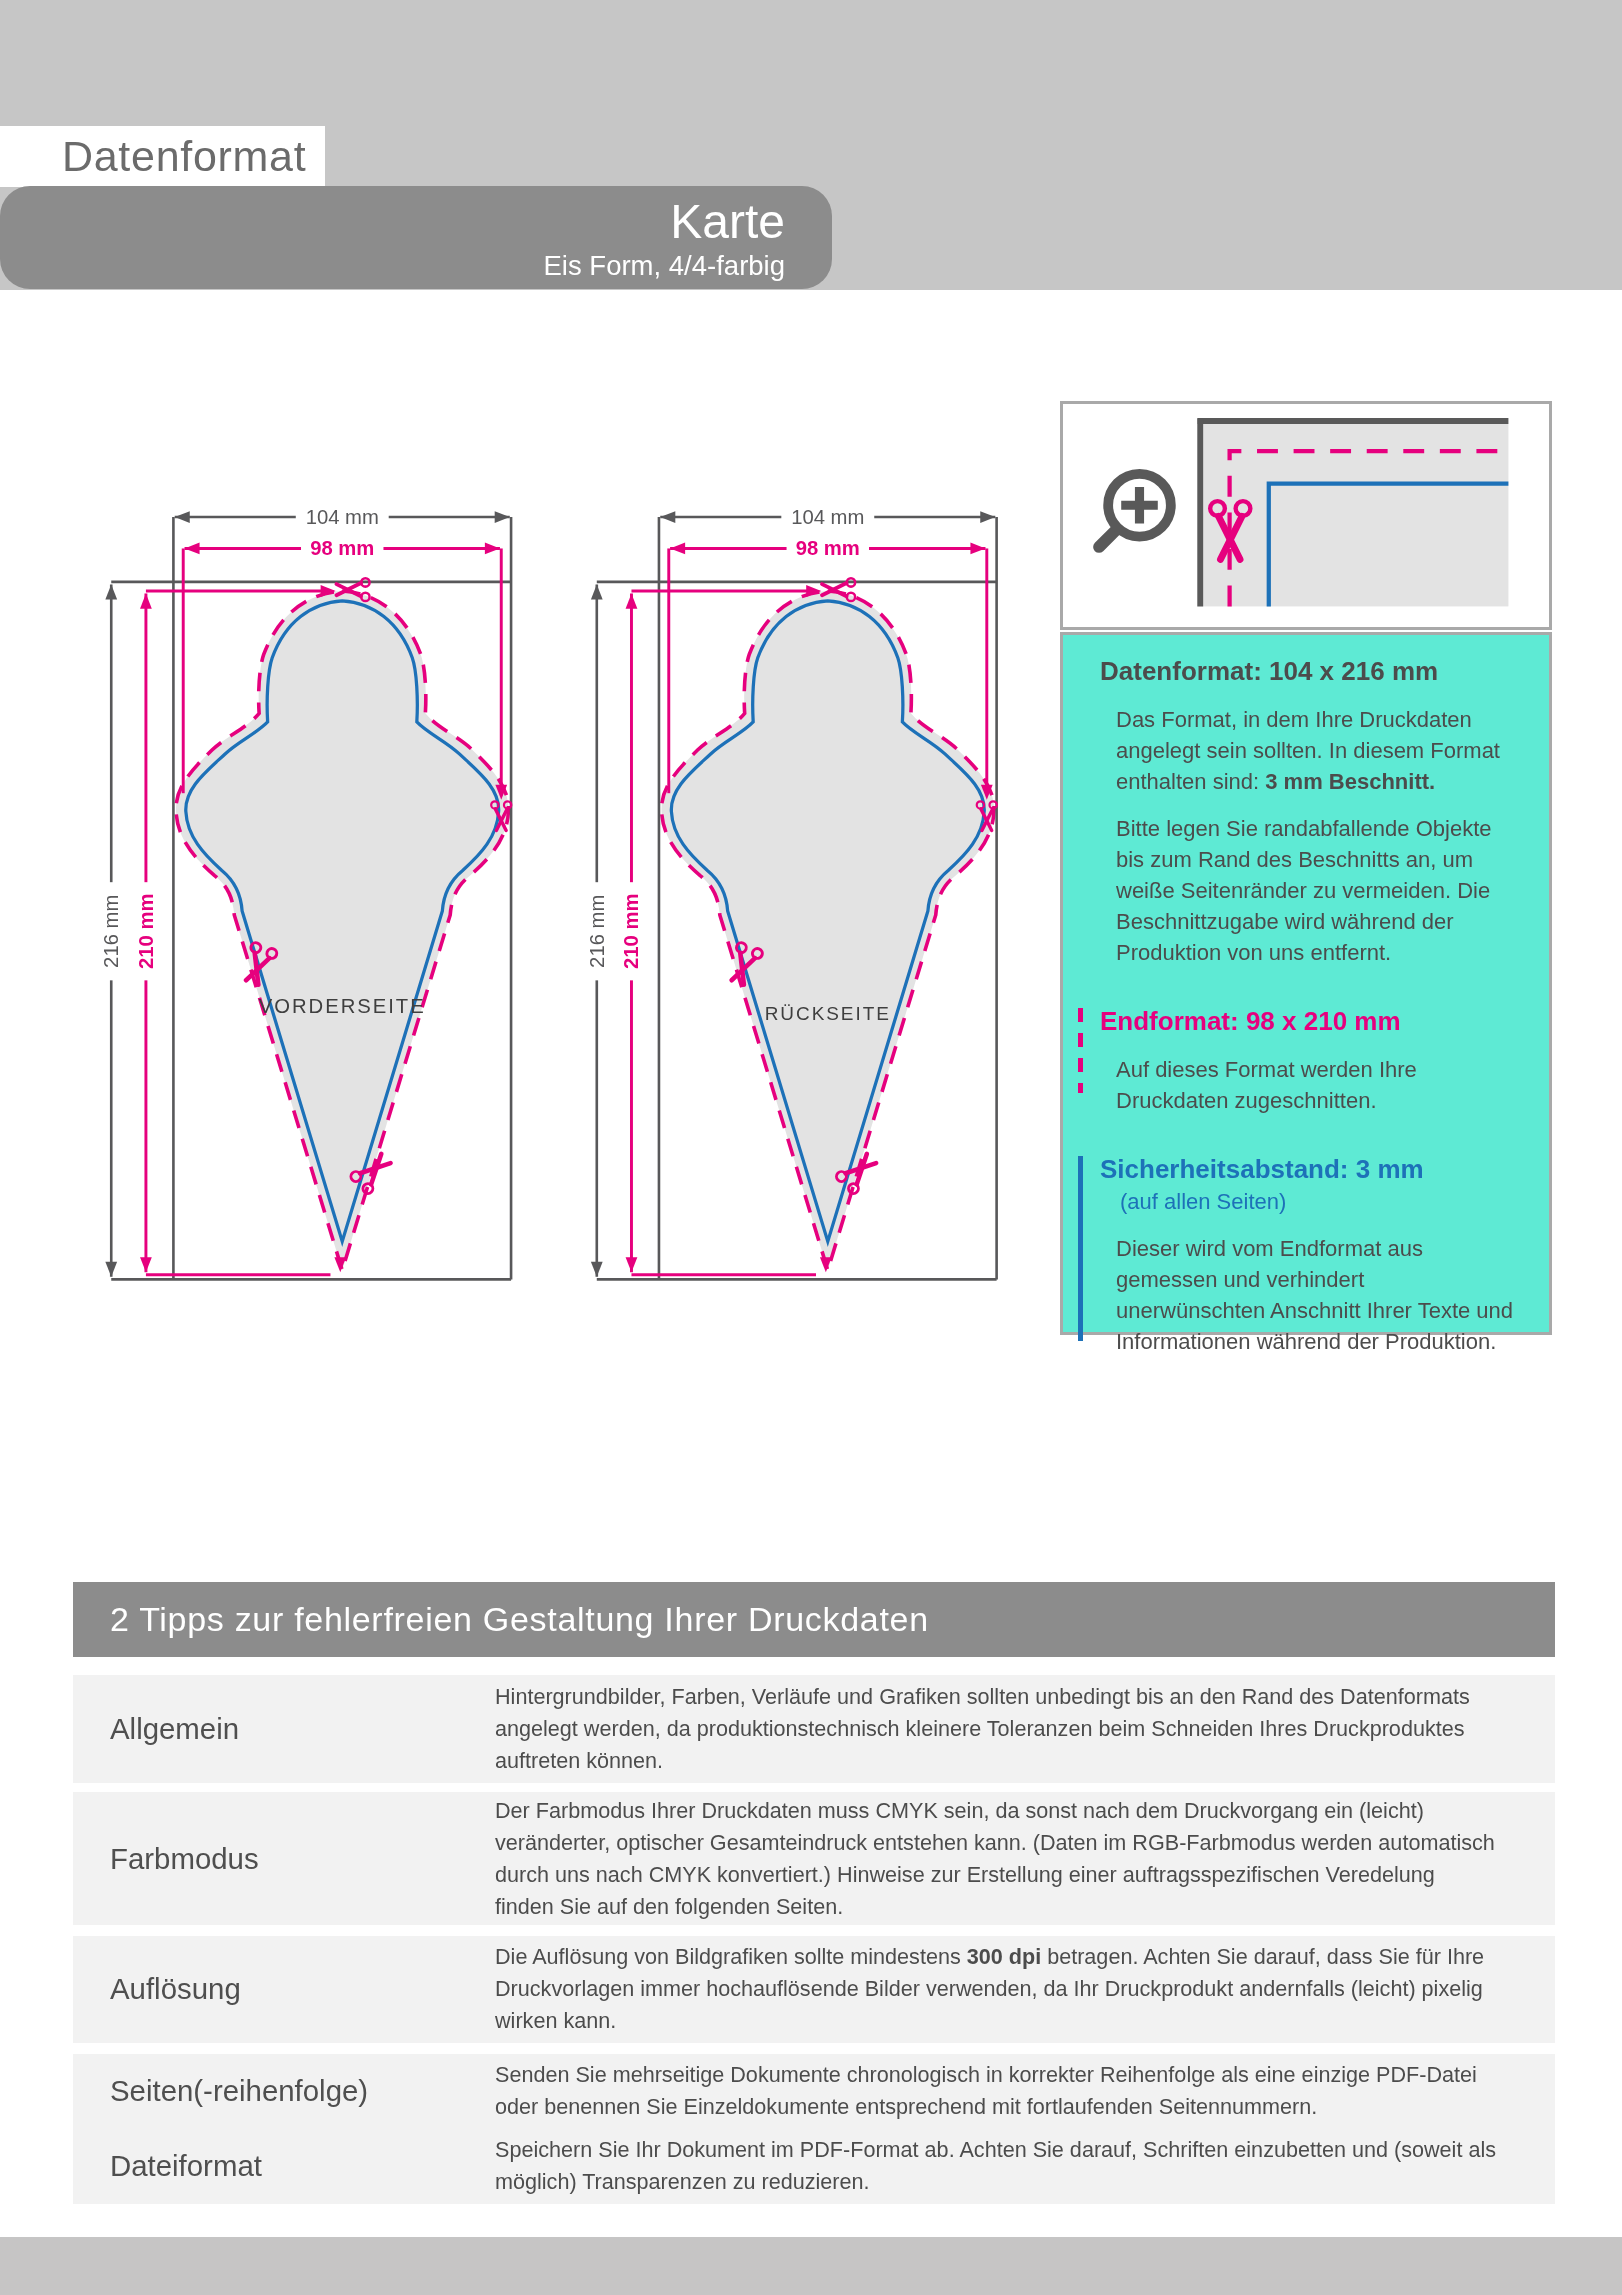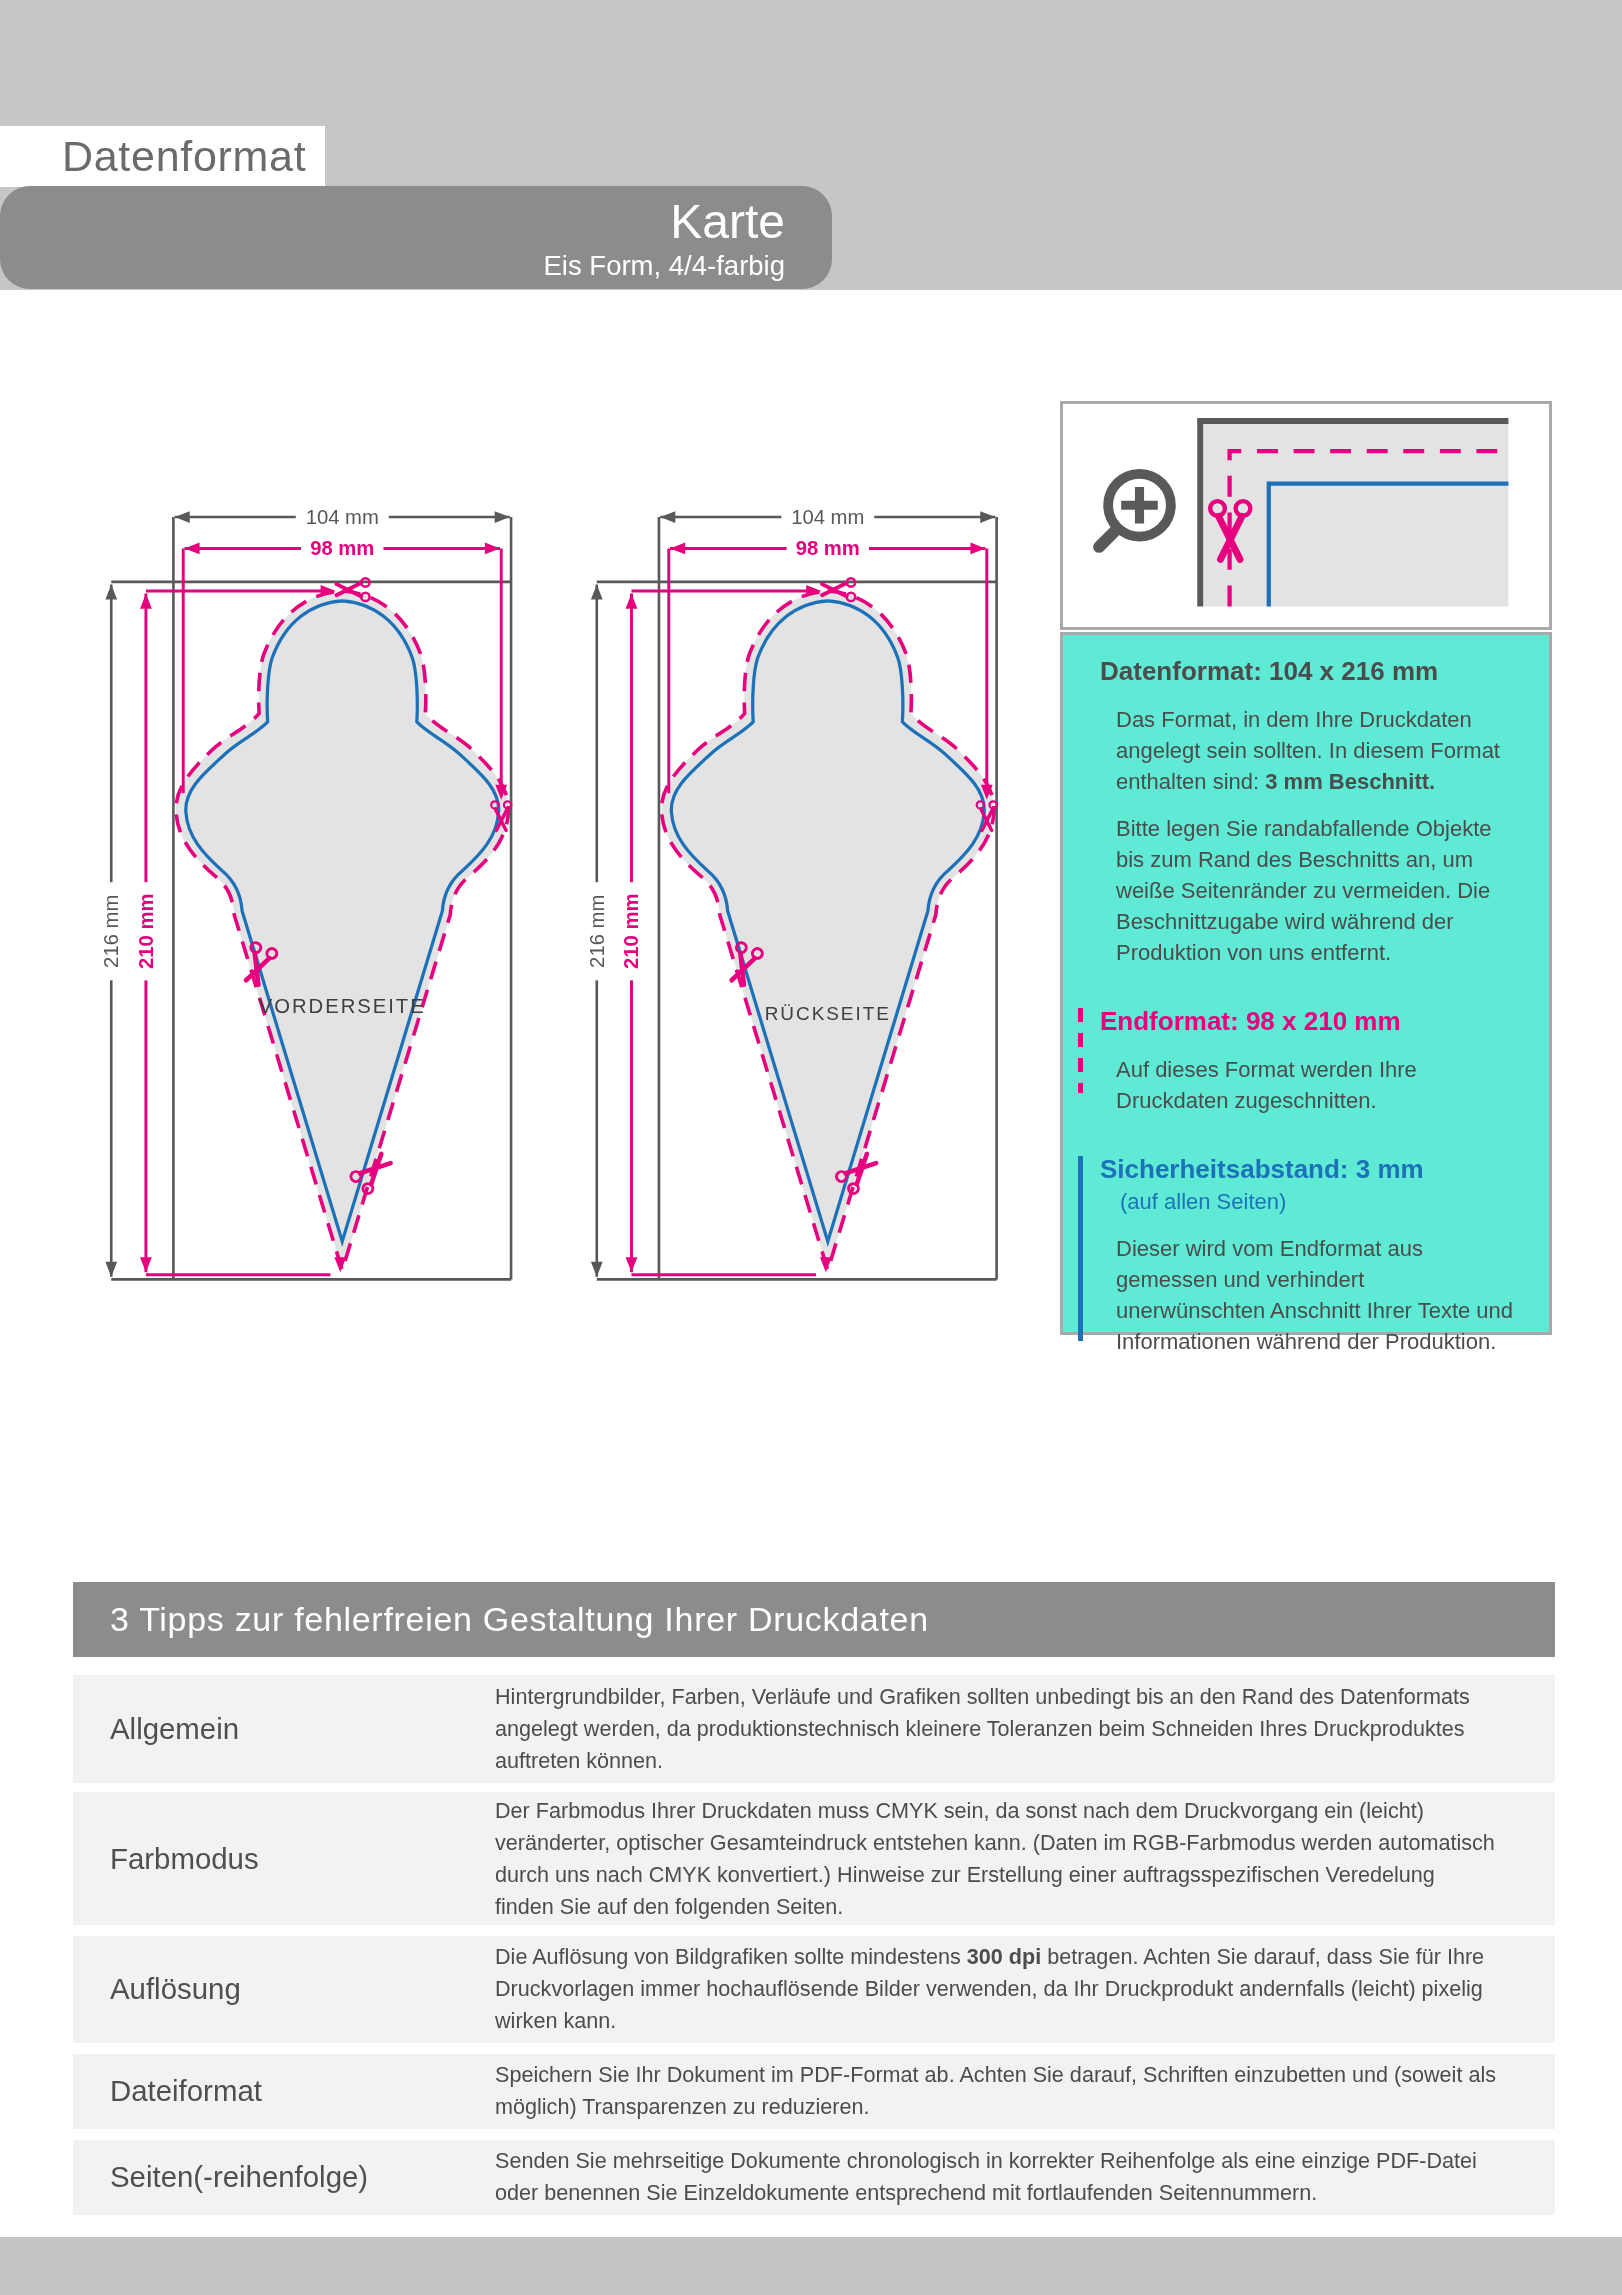--- a/index.html
+++ b/index.html
@@ -202,42 +202,42 @@
 
     <div class="blk mt2">
       <span class="rule-solid"></span>
       <h3 class="hd-blue">Sicherheitsabstand: 3 mm</h3>
       <div class="sub-blue">(auf allen Seiten)</div>
       <p>Dieser wird vom Endformat aus gemessen und verhindert unerwünschten Anschnitt Ihrer Texte und Informationen während der Produktion.</p>
     </div>
   </div>
 
   <div class="abs" id="tips-bar">
-    <span>3 Tipps zur fehlerfreien Gestaltung Ihrer Druckdaten</span>
+    <span>2 Tipps zur fehlerfreien Gestaltung Ihrer Druckdaten</span>
   </div>
 
   <div class="abs" id="tips-rows">
     <div class="tip-row h165">
       <div class="tip-label">Allgemein</div>
       <div class="tip-text"><span>Hintergrundbilder, Farben, Verläufe und Grafiken sollten unbedingt bis an den Rand des Datenformats angelegt werden, da produktionstechnisch kleinere Toleranzen beim Schneiden Ihres Druckproduktes auftreten können.</span></div>
     </div>
     <div class="tip-row h203">
       <div class="tip-label">Farbmodus</div>
       <div class="tip-text"><span>Der Farbmodus Ihrer Druckdaten muss CMYK sein, da sonst nach dem Druckvorgang ein (leicht) veränderter, optischer Gesamteindruck entstehen kann. (Daten im RGB-Farbmodus werden automatisch durch uns nach CMYK konvertiert.) Hinweise zur Erstellung einer auftragsspezifischen Veredelung finden Sie auf den folgenden Seiten.</span></div>
     </div>
     <div class="tip-row h164">
       <div class="tip-label">Auflösung</div>
       <div class="tip-text"><span>Die Auflösung von Bildgrafiken sollte mindestens </span><b>300 dpi</b><span> betragen. Achten Sie darauf, dass Sie für Ihre Druckvorlagen immer hochauflösende Bilder verwenden, da Ihr Druckprodukt andernfalls (leicht) pixelig wirken kann.</span></div>
     </div>
+    <div class="tip-row h114b">
+      <div class="tip-label">Seiten(-reihenfolge)</div>
+      <div class="tip-text"><span>Senden Sie mehrseitige Dokumente chronologisch in korrekter Reihenfolge als eine einzige PDF-Datei oder benennen Sie Einzeldokumente entsprechend mit fortlaufenden Seitennummern.</span></div>
+    </div>
     <div class="tip-row h114a">
       <div class="tip-label">Dateiformat</div>
       <div class="tip-text"><span>Speichern Sie Ihr Dokument im PDF-Format ab. Achten Sie darauf, Schriften einzubetten und (soweit als möglich) Transparenzen zu reduzieren.</span></div>
     </div>
-    <div class="tip-row h114b">
-      <div class="tip-label">Seiten(-reihenfolge)</div>
-      <div class="tip-text"><span>Senden Sie mehrseitige Dokumente chronologisch in korrekter Reihenfolge als eine einzige PDF-Datei oder benennen Sie Einzeldokumente entsprechend mit fortlaufenden Seitennummern.</span></div>
-    </div>
   </div>
 
   <div class="abs" id="bottom-band"></div>
 
 </div>
 
 
 </body></html>

